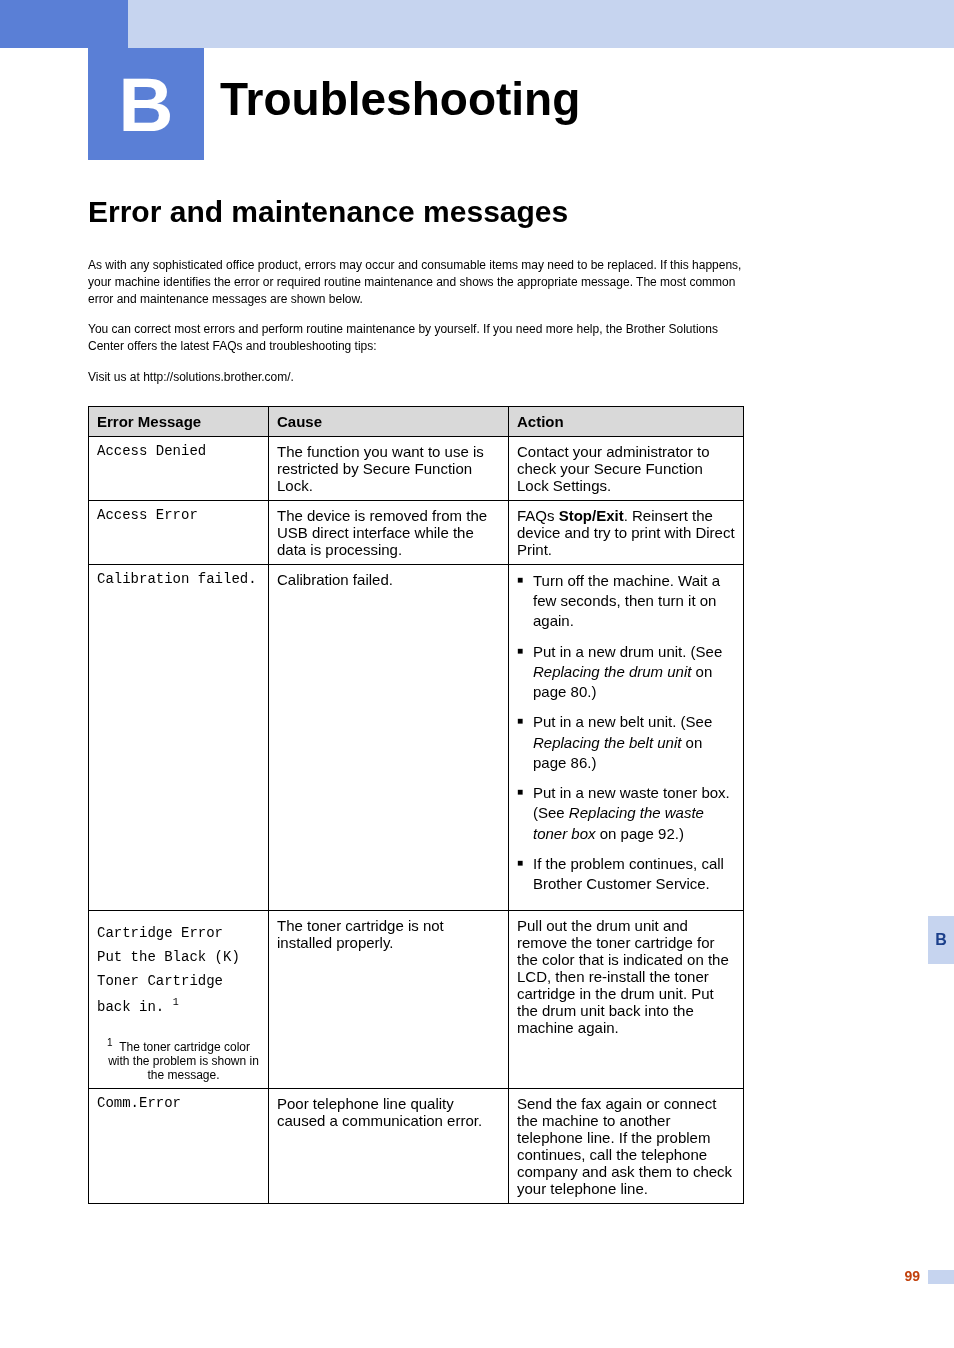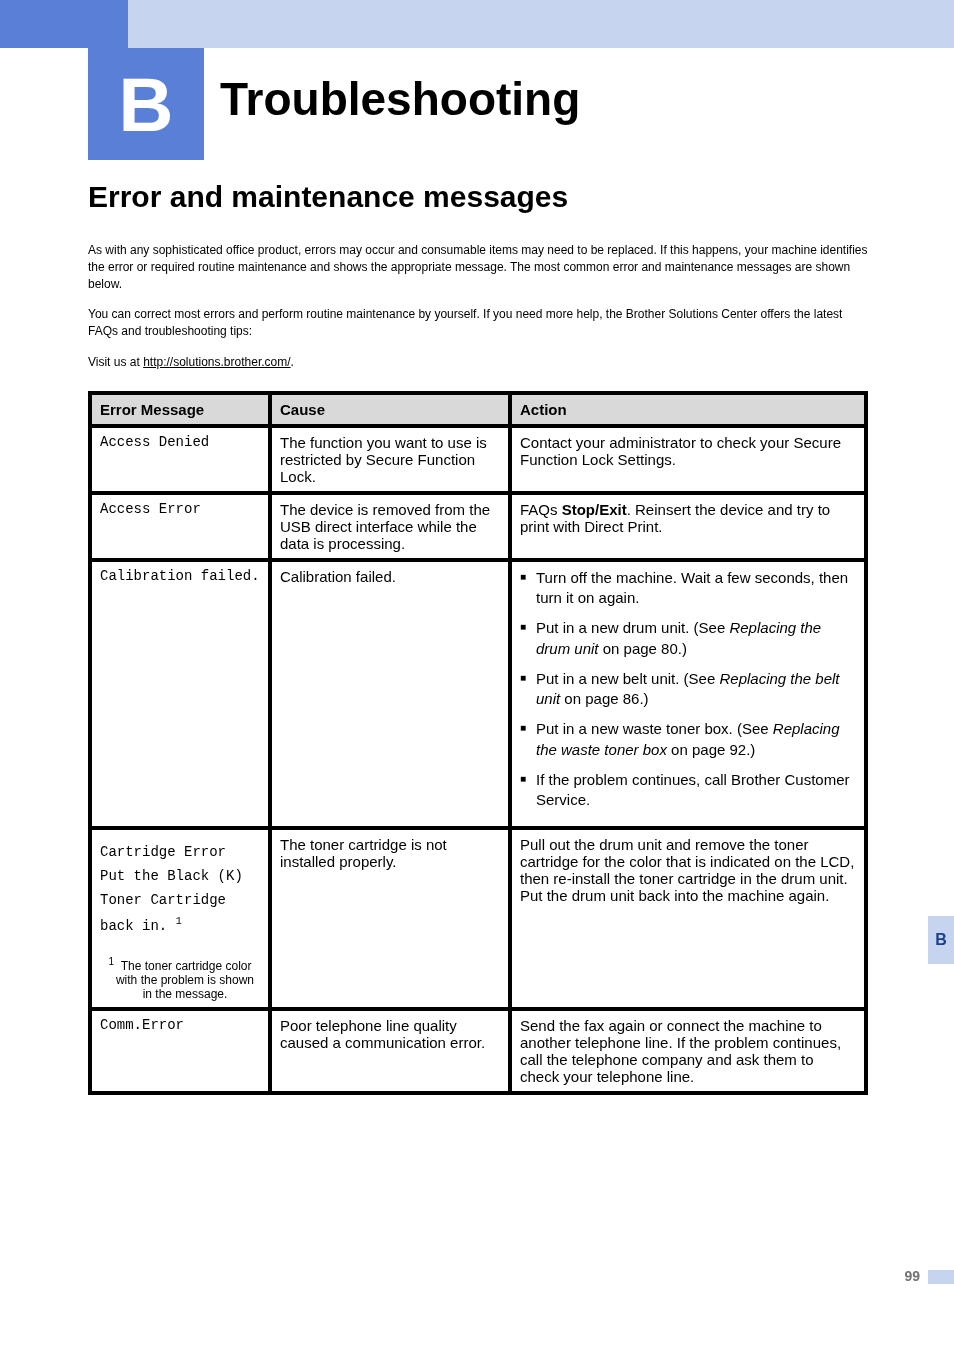--- a/index.html
+++ b/index.html
@@ -38,45 +38,44 @@
     font-family: Arial, sans-serif;
   }
   .page-title {
     position: absolute;
     top: 72px; left: 220px;
     font-size: 46px;
     font-weight: bold;
   }
   .content {
     position: absolute;
-    top: 180px;
+    top: 195px;
     left: 88px;
-    width: 780px;
+    width: 656px;
   }
   .section-title {
     font-size: 30px;
     font-weight: bold;
     margin-bottom: 28px;
   }
   .para {
     font-size: 12px;
     line-height: 1.4;
     margin-bottom: 14px;
   }
   .link-text {
-    text-decoration: underline;
   }
   table.err {
     width: 100%;
     border-collapse: collapse;
     margin-top: 20px;
     font-size: 15px;
   }
   table.err th, table.err td {
-    border: 4px solid #000000;
+    border: 1px solid #000000;
     padding: 6px 8px;
     text-align: left;
     vertical-align: top;
   }
   table.err th {
     background: #d9d9d9;
     font-weight: bold;
   }
   table.err th:nth-child(1) { width: 180px; }
   table.err th:nth-child(2) { width: 240px; }
@@ -97,21 +96,21 @@
     color: #1b3f8a;
     font-weight: bold;
     font-size: 16px;
     display: flex; align-items: center; justify-content: center;
   }
   .page-num {
     position: absolute;
     right: 34px; bottom: 64px;
     font-size: 14px;
     font-weight: bold;
-    color: #737373;
+    color: #c2410c;
   }
   .page-num-bar {
     position: absolute;
     right: 0; bottom: 64px;
     width: 26px; height: 14px;
     background: #c6d4ef;
   }
   sup { font-size: 10px; }
 </style>
 </head>

